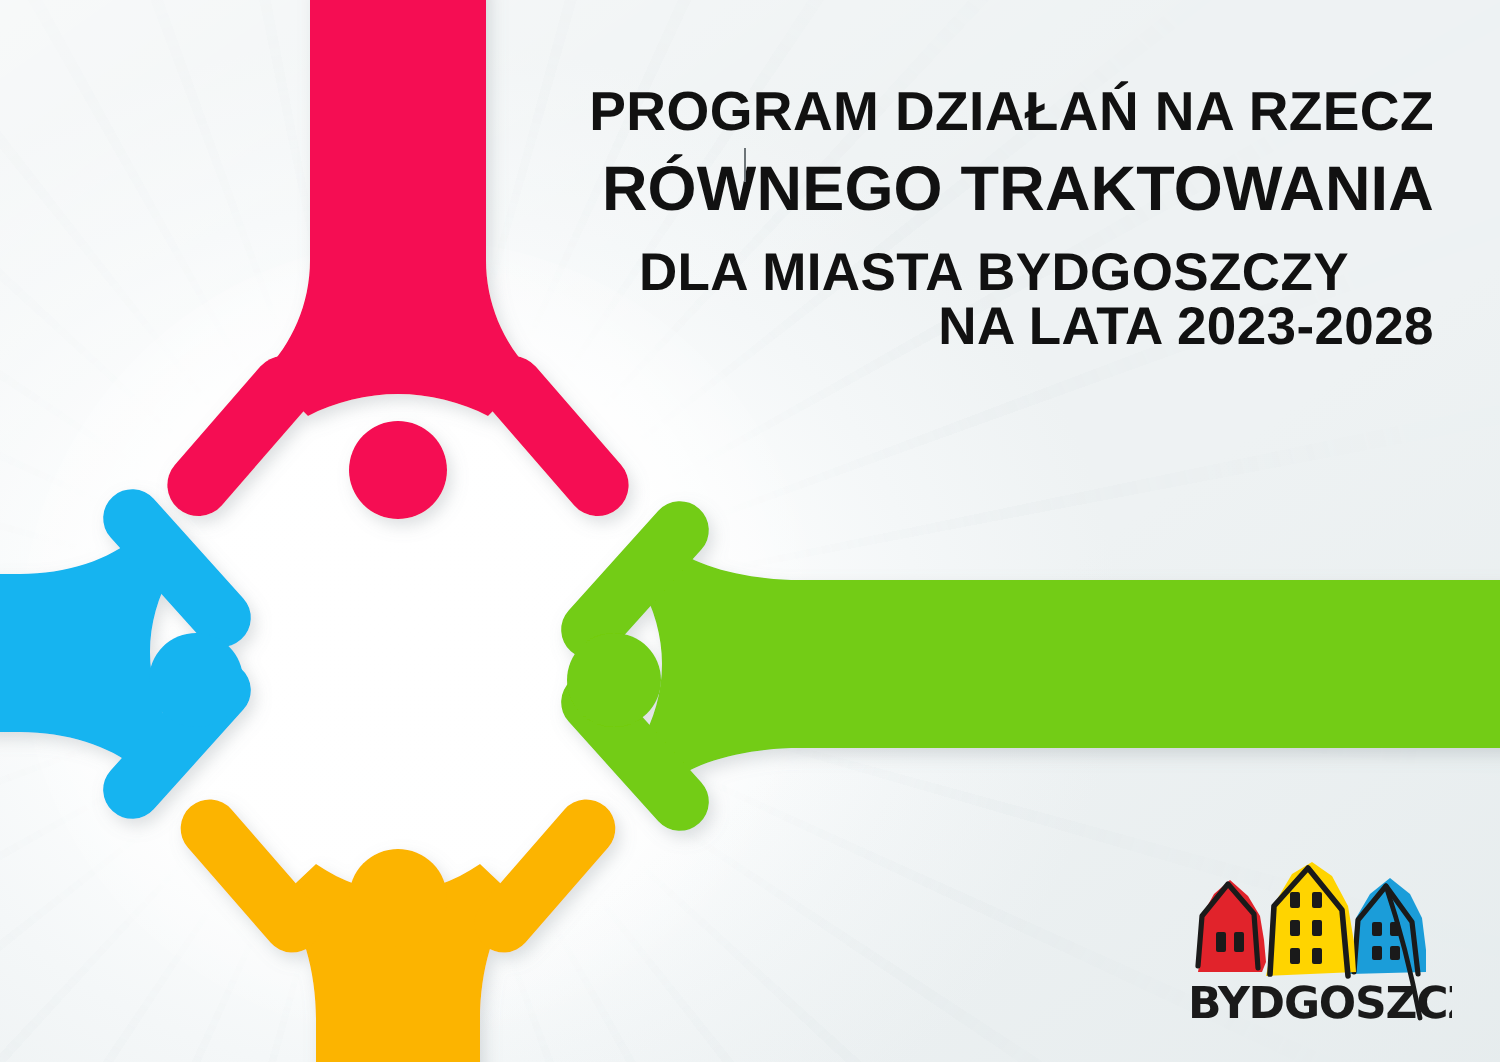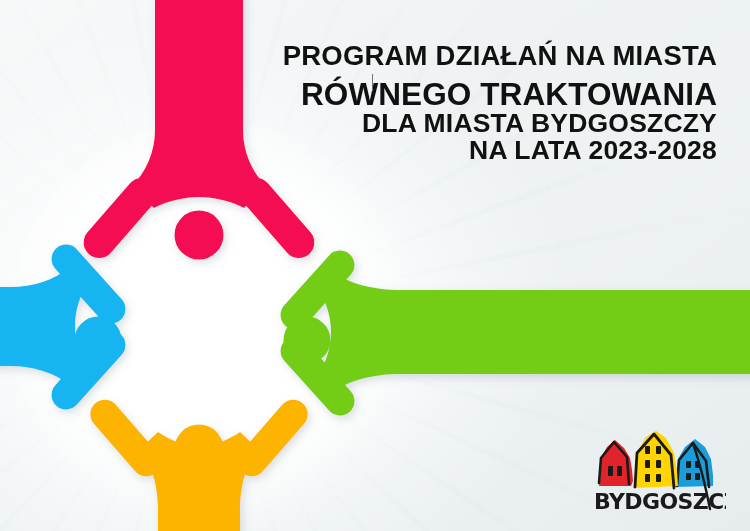--- a/index.html
+++ b/index.html
@@ -86,22 +86,23 @@
     font-size: 31.5px;
     font-weight: bold;
     letter-spacing: 0.1px;
     margin-top: 9px;
     white-space: nowrap;
   }
   .hl-line3 {
     font-size: 26.5px;
     font-weight: bold;
     letter-spacing: 0.2px;
-    margin-top: 0;
-    white-space: nowrap;
+    margin-top: 13px;
+    white-space: nowrap;
+    text-align: center;
   }
   .hl-line4 {
     font-size: 26.5px;
     font-weight: bold;
     letter-spacing: 0.2px;
     white-space: nowrap;
   }
   .text-caret {
     position: absolute;
     left: 372px;
@@ -203,21 +204,21 @@
                C 151,462 158,485 158,510
                L 158,541
                Z"></path>
       <rect fill="#FCB400" x="111" y="392" width="29" height="92" rx="14.5" transform="rotate(-41 125.5 438)"></rect>
       <rect fill="#FCB400" x="258" y="392" width="29" height="92" rx="14.5" transform="rotate(41 272.5 438)"></rect>
       <circle fill="#FCB400" cx="199" cy="449" r="24.5"></circle>
     </g>
   </svg>
 
   <div class="headline">
-    <div class="hl-line1">PROGRAM DZIAŁAŃ NA MIASTA</div>
+    <div class="hl-line1">PROGRAM DZIAŁAŃ NA RZECZ</div>
     <div class="hl-line2">RÓWNEGO TRAKTOWANIA</div>
     <div class="hl-line3">DLA MIASTA BYDGOSZCZY</div>
     <div class="hl-line4">NA LATA 2023-2028</div>
   </div>
   <div class="text-caret"></div>
 
   <svg id="bydgoszcz-logo" viewBox="0 0 140 88">
 
     <g>
       <path fill="#E1232B" d="M 14,49

